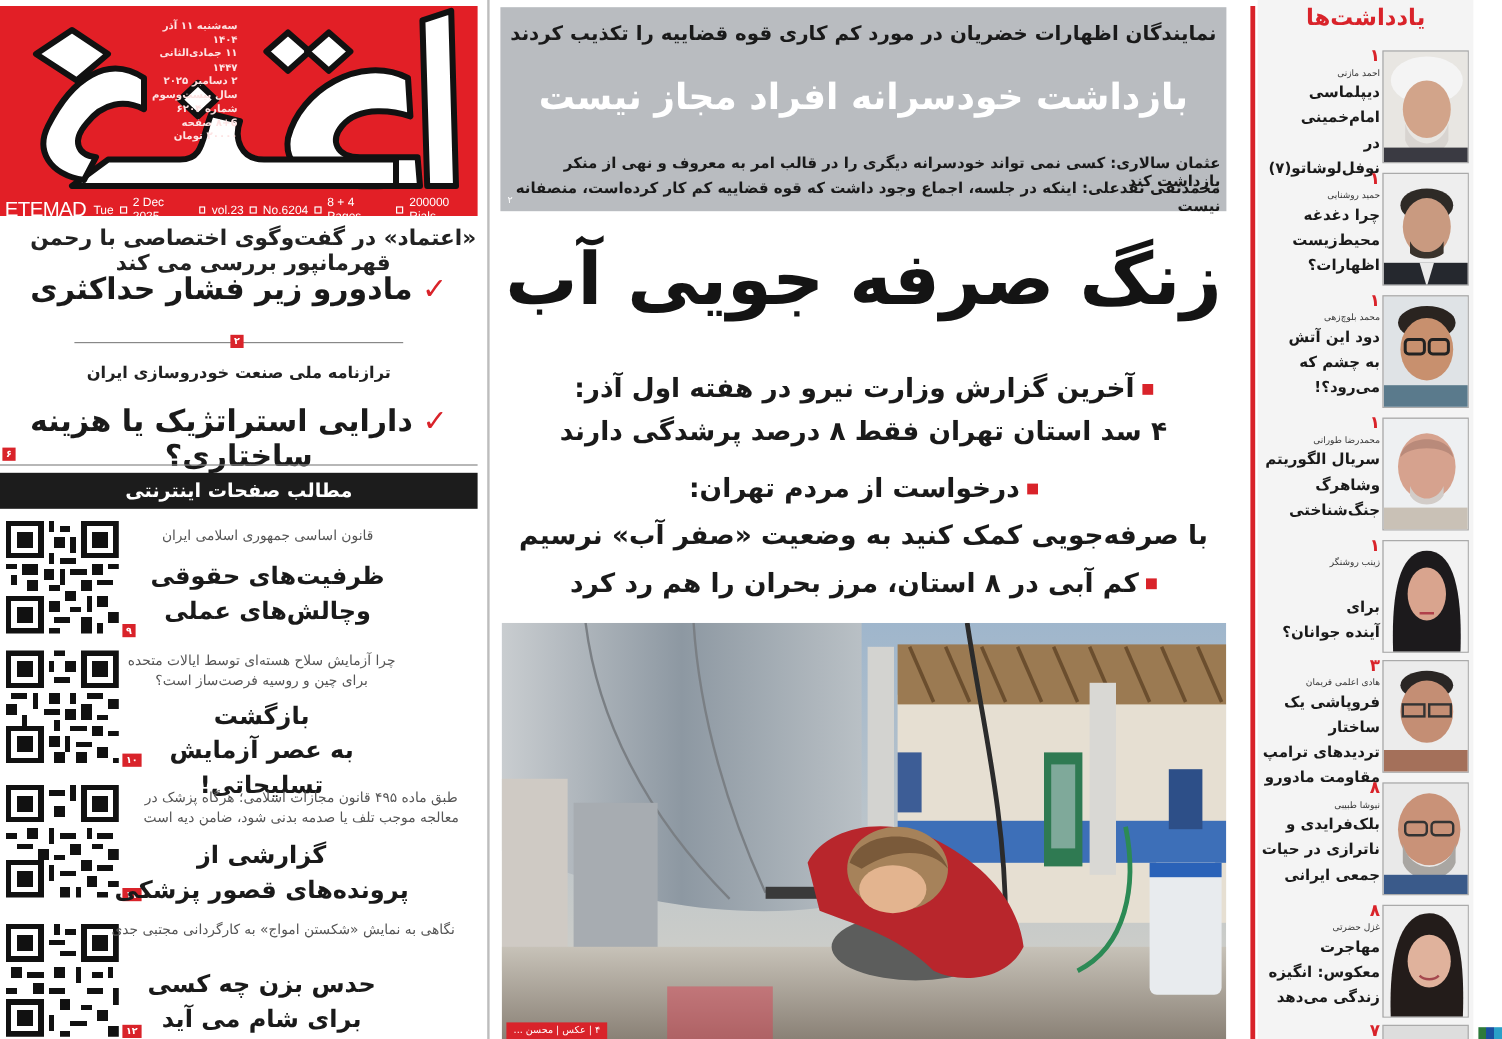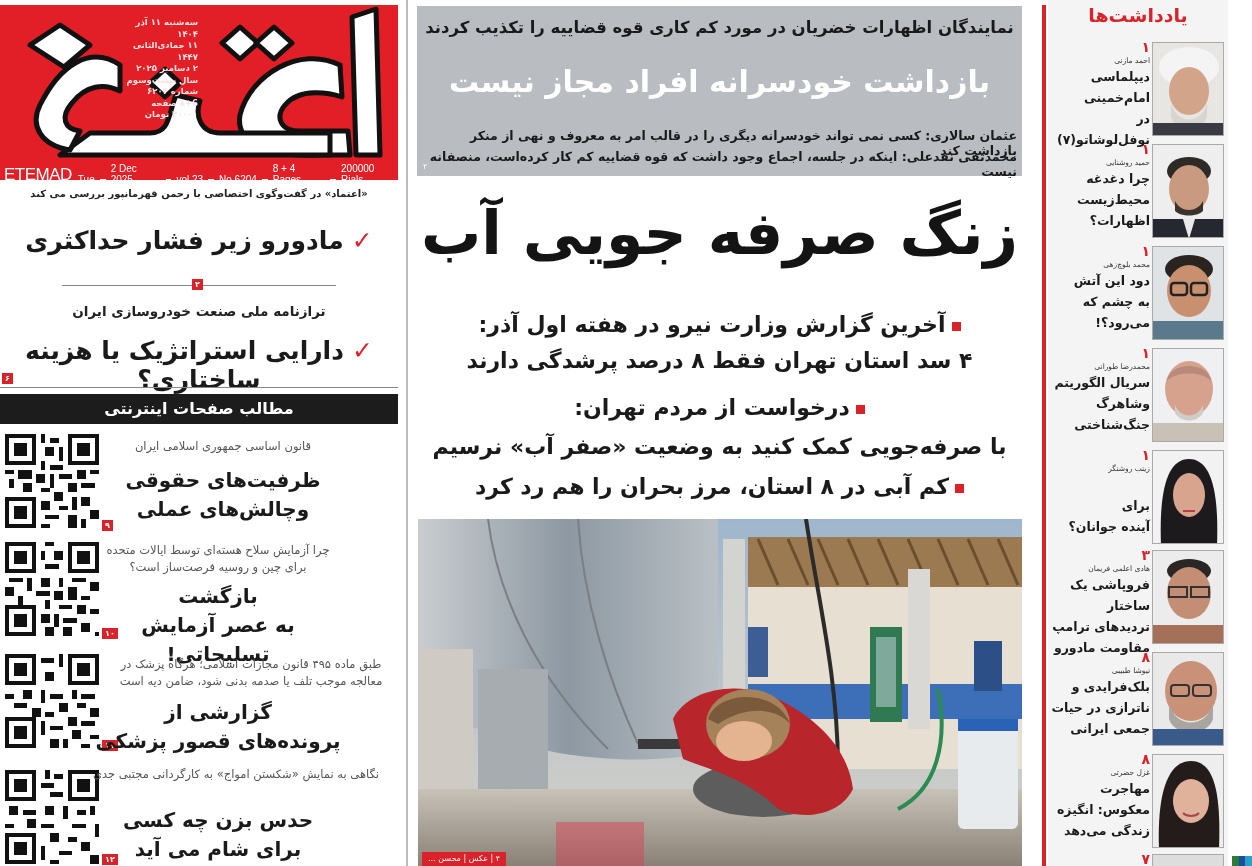--- a/index.html
+++ b/index.html
@@ -5,30 +5,30 @@
   * { box-sizing: border-box; margin: 0; padding: 0; }
   html, body { width: 1252px; height: 866px; overflow: hidden; background: #fff; }
   body { font-family: "DejaVu Sans", sans-serif; color: #1a1a1a; position: relative; }
   .rtl { direction: rtl; }
 
   
   #left-col { position: absolute; left: 0; top: 0; width: 400px; height: 866px; }
   #masthead { position: absolute; left: 0; top: 5px; width: 398px; height: 175px; background: #e21f26; overflow: hidden; }
   #logo-svg { position: absolute; left: 0; top: 0; }
   #date-block { position: absolute; left: 118px; top: 12px; width: 80px; color: #fde3e3; font-size: 8.5px; line-height: 11.5px; text-align: right; font-weight: bold; }
-  #ribbon { position: absolute; left: 0; top: 160px; width: 398px; height: 20px; color: #fff; font-size: 10px; display: flex; align-items: flex-end; padding-left: 4px; font-family: "Liberation Sans", sans-serif; }
+  #ribbon { position: absolute; left: 0; top: 160px; width: 398px; height: 20px; color: #fff; font-size: 10px; display: flex; align-items: center; padding-left: 4px; font-family: "Liberation Sans", sans-serif; }
   #ribbon .brand { font-size: 17px; font-weight: normal; letter-spacing: -0.5px; margin-right: 6px; }
   #ribbon .sep { display: inline-block; width: 6px; height: 6px; border: 1px solid #fff; margin: 0 5px; }
 
   .kicker { font-size: 13px; font-weight: bold; text-align: center; color: #222; }
   .headline { font-weight: bold; text-align: center; color: #1a1a1a; }
   .check { color: #d9232a; font-weight: normal; margin-left: 8px; }
   .red-badge { display: inline-block; background: #d9232a; color: #fff; font-size: 8px; padding: 0 3px; line-height: 11px; font-weight: bold; }
 
-  #l-kicker1 { position: absolute; left: 0; top: 188px; width: 398px; font-size: 10px; }
+  #l-kicker1 { position: absolute; left: 12px; top: 188px; width: 398px; font-size: 18px; }
   #l-head1 { position: absolute; left: 0; top: 226px; width: 398px; font-size: 25px; }
   #l-div1 { position: absolute; left: 62px; top: 285px; width: 274px; height: 1px; background: #888; }
   #l-badge1 { position: absolute; left: 192px; top: 279px; }
   #l-kicker2 { position: absolute; left: 0; top: 303px; width: 398px; font-size: 13.5px; }
   #l-head2 { position: absolute; left: 0; top: 336px; width: 398px; font-size: 25px; }
   #l-badge2 { position: absolute; left: 2px; top: 373px; }
   #l-div2 { position: absolute; left: 0; top: 387px; width: 398px; height: 1px; background: #888; }
   #online-bar { position: absolute; left: 0; top: 394px; width: 398px; height: 30px; background: #1c1c1c; color: #fff; font-size: 16px; font-weight: bold; text-align: center; line-height: 30px; }
 
   .online-item { position: absolute; left: 0; width: 398px; }

